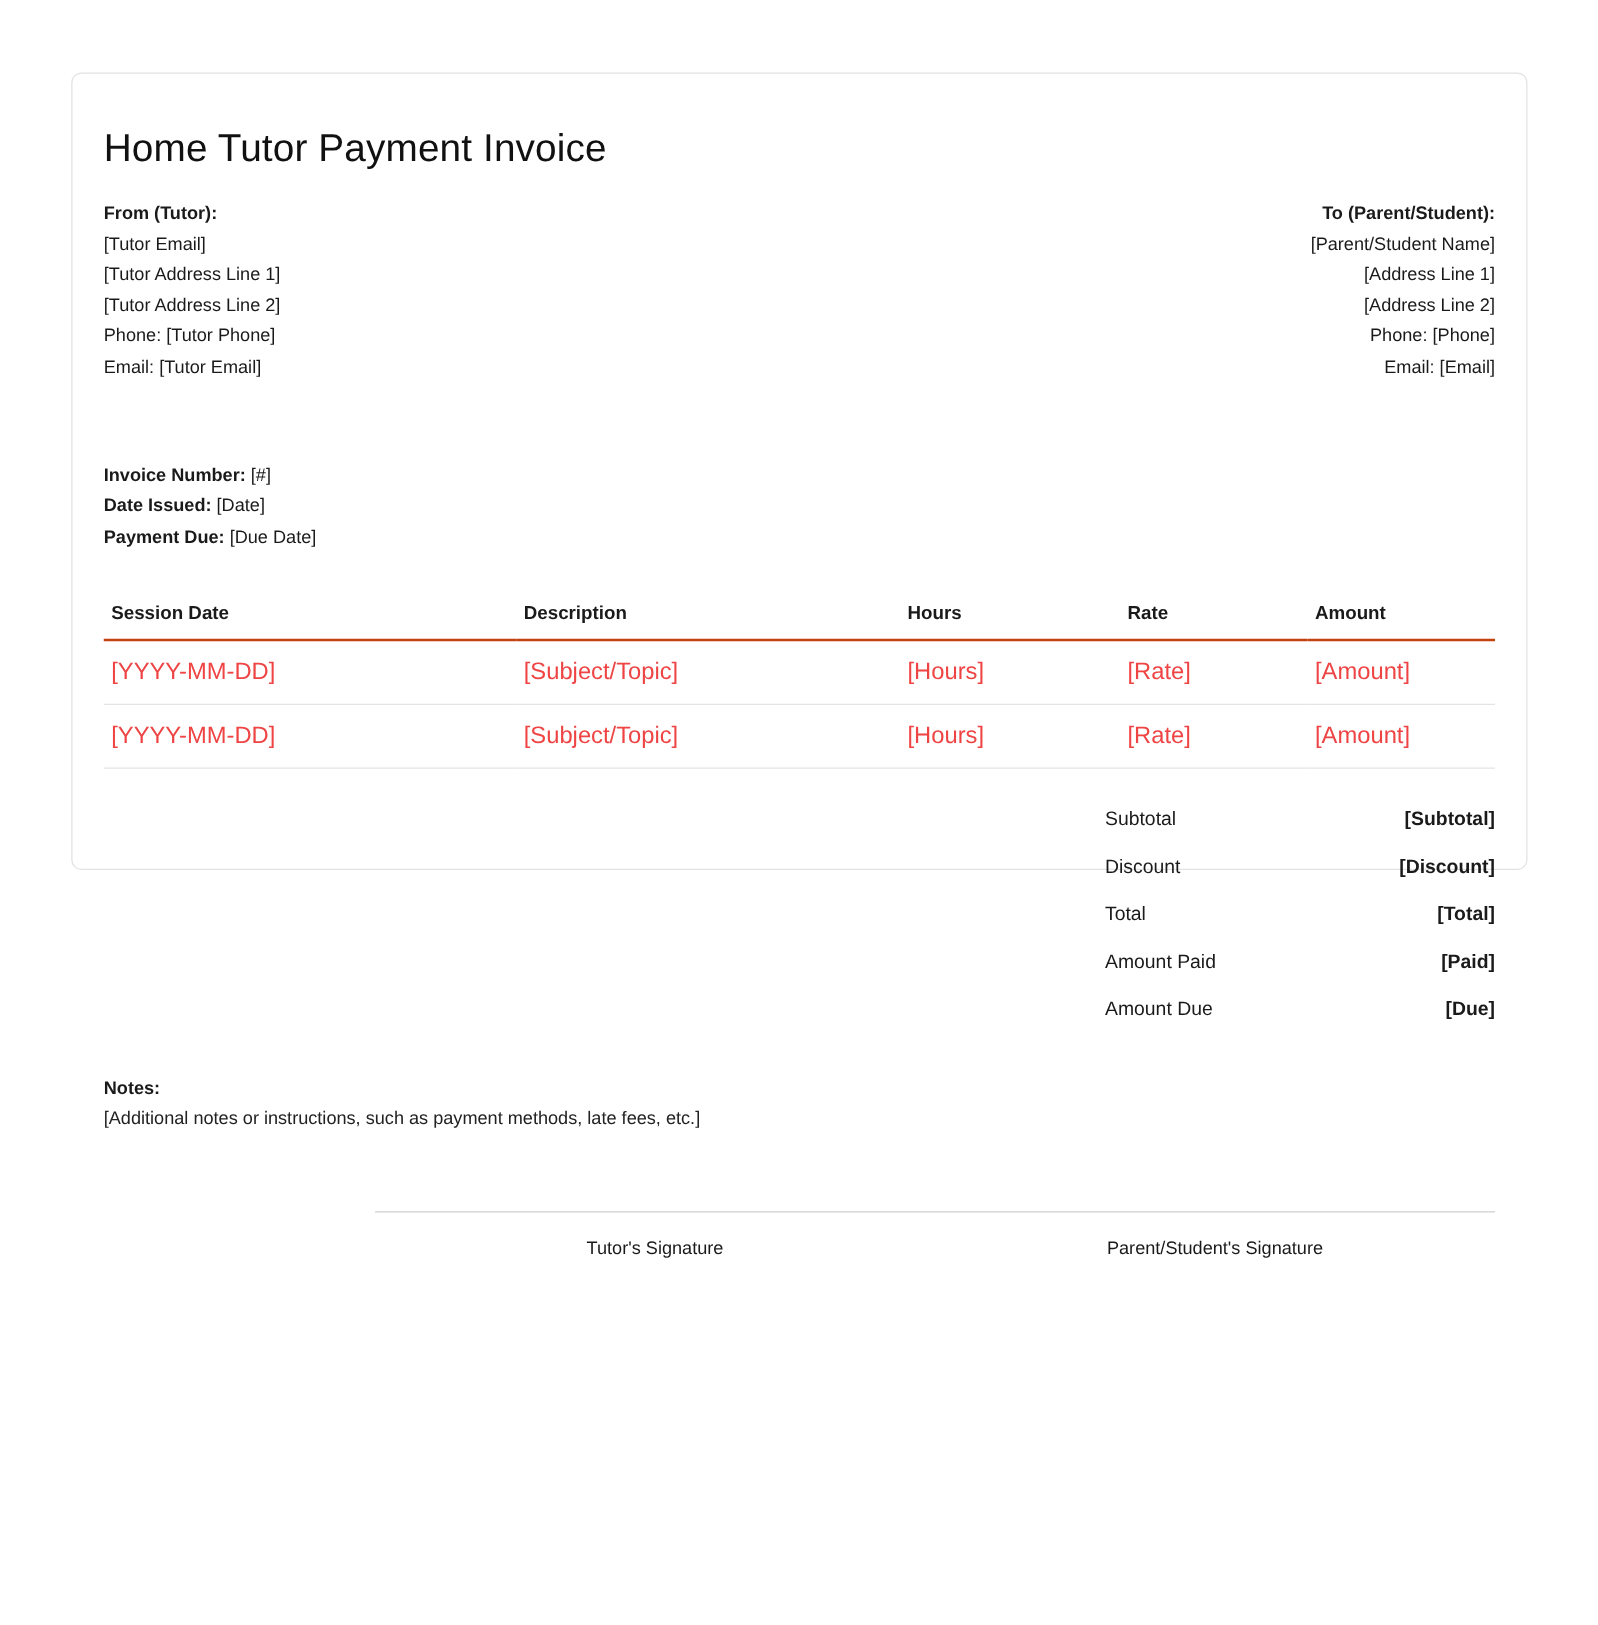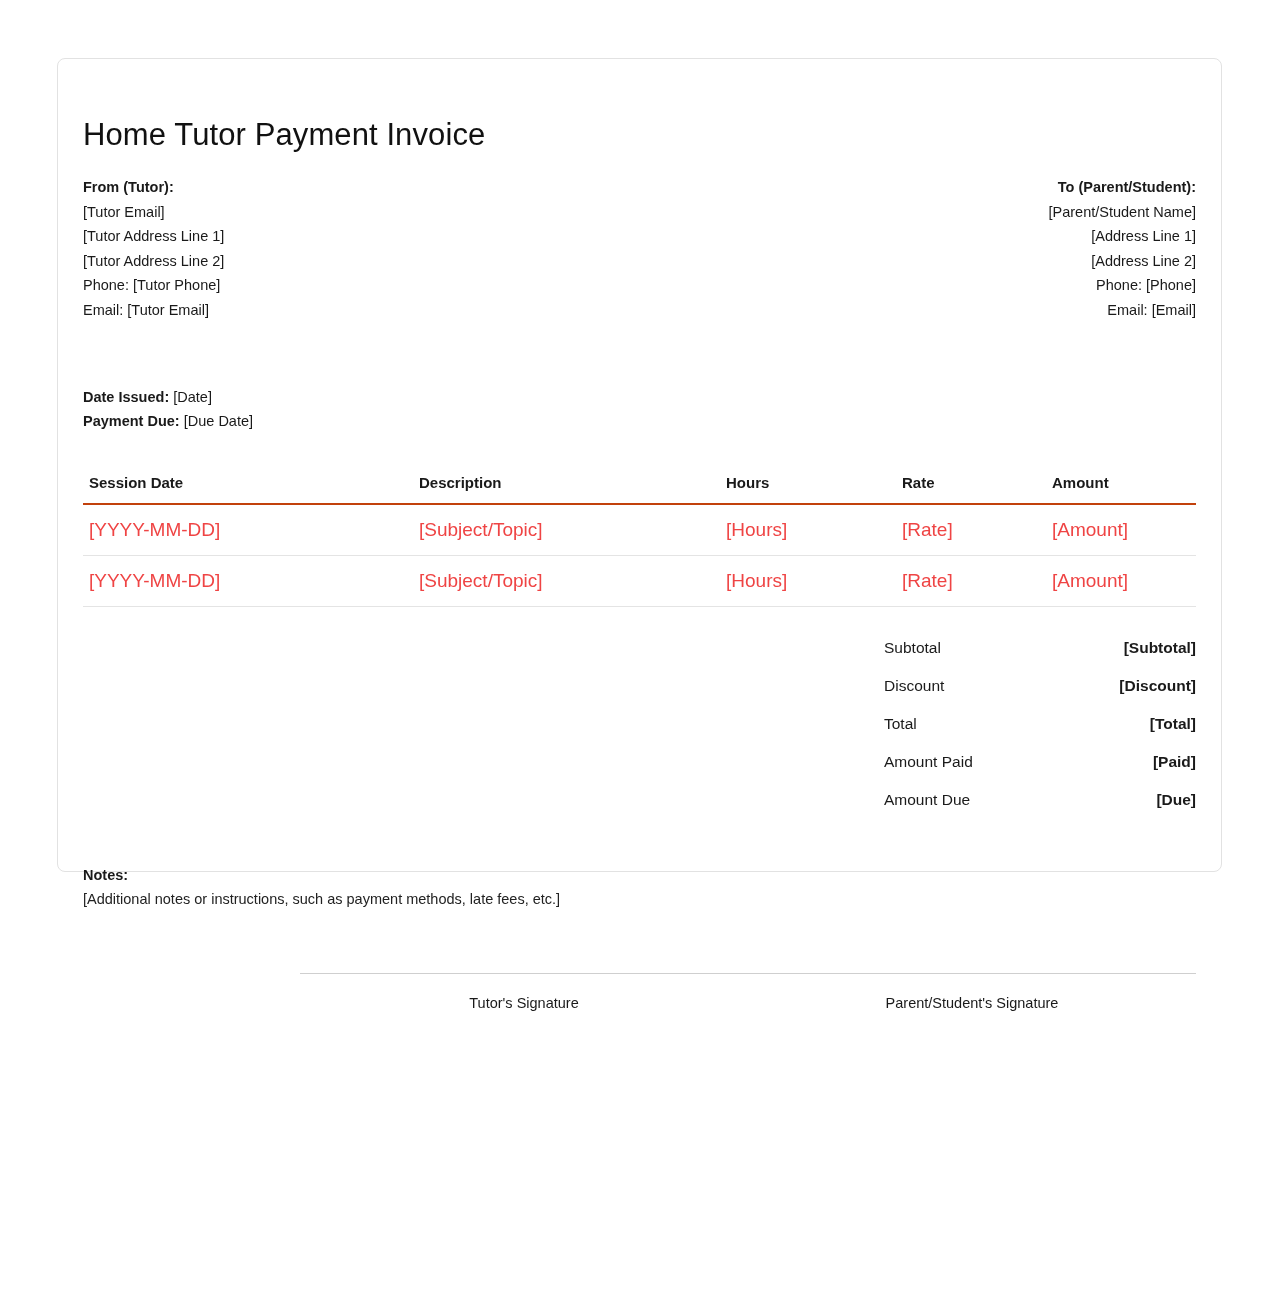--- a/index.html
+++ b/index.html
@@ -16,26 +16,26 @@
     width: 1278px;
     height: 1300px;
     background: #ffffff;
     box-sizing: border-box;
   }
   .invoice-card {
     position: absolute;
     left: 57px;
     top: 58px;
     width: 1165px;
-    height: 814px;
+    height: 638px;
     border: 1px solid #e2e2e2;
     border-radius: 8px;
     background: #ffffff;
     box-sizing: border-box;
-    padding: 52px 25px 0 25px;
+    padding: 36px 25px 0 25px;
   }
   .invoice-title {
     font-size: 31px;
     font-weight: normal;
     margin: 6px 0 22px 0;
     letter-spacing: 0.1px;
     color: #111111;
   }
   .parties {
     display: flex;
@@ -92,21 +92,21 @@
   .totals-row {
     display: flex;
     justify-content: space-between;
     align-items: flex-end;
     padding: 10px 0 10px 0;
   }
   .totals-row .t-label { color: #1a1a1a; }
   .totals-row .t-value { font-weight: bold; }
 
   .notes {
-    margin-top: 44px;
+    margin-top: 32px;
     font-size: 14.5px;
     line-height: 24px;
   }
   .notes .notes-title { font-weight: bold; }
   .notes .notes-body { color: #222; }
 
   .signatures {
     display: flex;
     justify-content: flex-end;
     margin-top: 62px;
@@ -146,20 +146,24 @@
         <div class="heading">To (Parent/Student):</div>
         <div>[Parent/Student Name]</div>
         <div>[Address Line 1]</div>
         <div>[Address Line 2]</div>
         <div>Phone: [Phone]</div>
         <div>Email: [Email]</div>
       </div>
     </div>
 
     <div class="meta">
+      <div>
+        <span class="label">Invoice Number:</span>
+        <span>[#]</span>
+      </div>
       <div>
         <span class="label">Date Issued:</span>
         <span>[Date]</span>
       </div>
       <div>
         <span class="label">Payment Due:</span>
         <span>[Due Date]</span>
       </div>
     </div>
 

